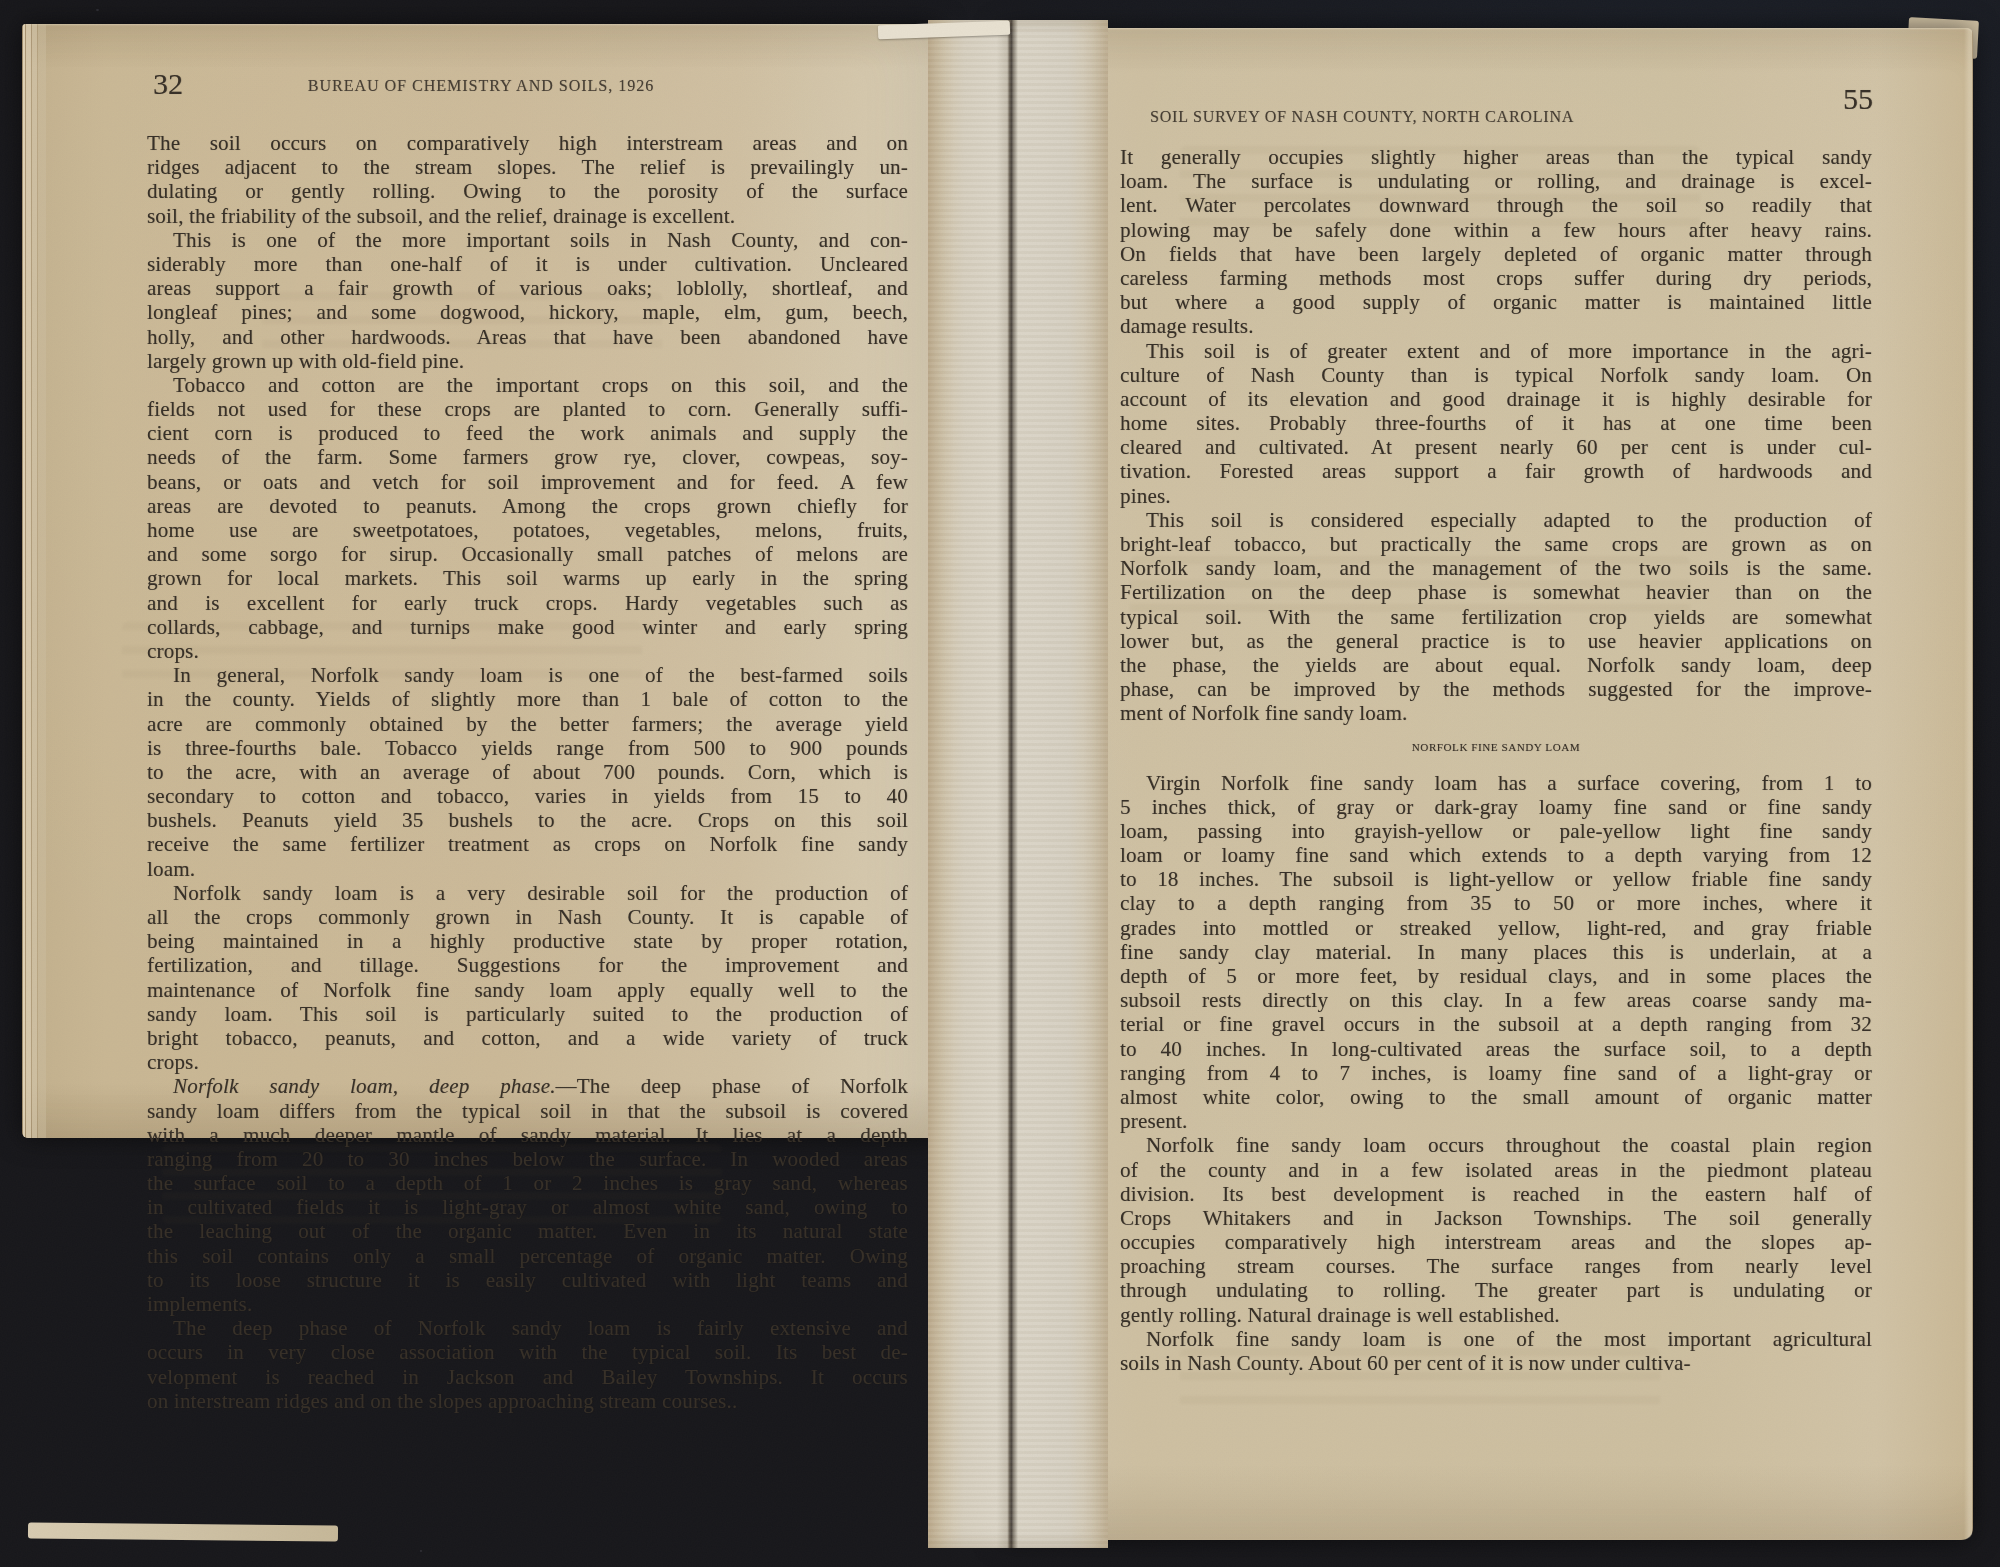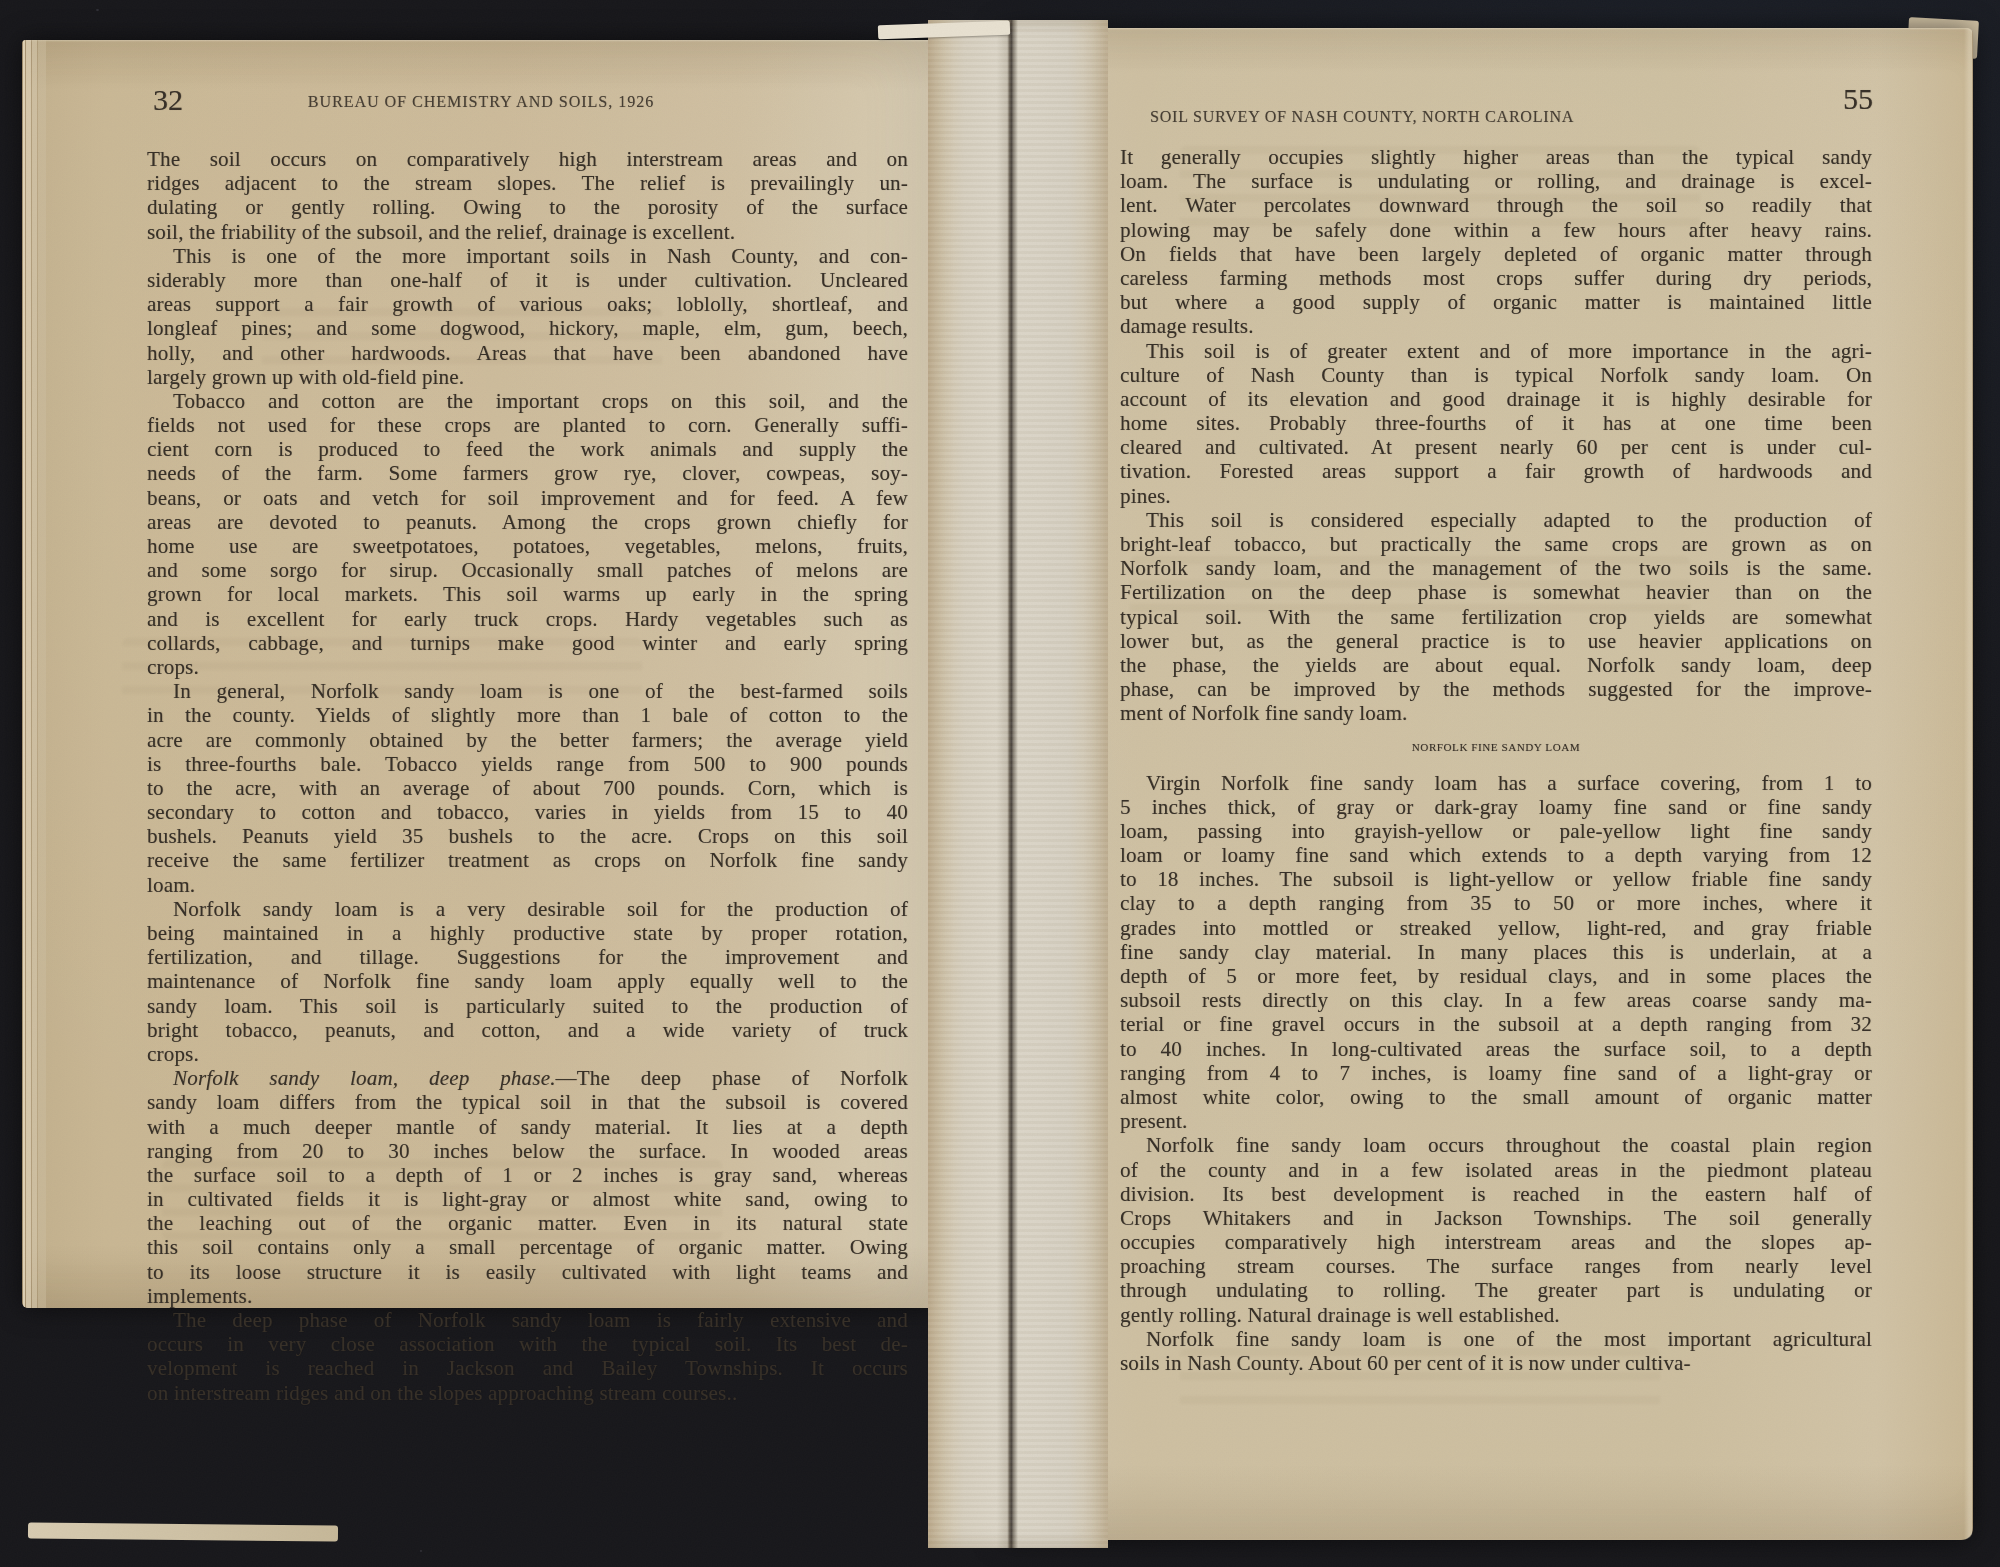--- a/index.html
+++ b/index.html
@@ -5,21 +5,21 @@
   html,body { margin:0; padding:0; background:#101013; }
   .scene {
     position:relative; width:2000px; height:1567px; overflow:hidden;
     background:
       radial-gradient(ellipse at 85% 8%, rgba(30,38,52,.5), rgba(0,0,0,0) 40%),
       var(--bg, #17171b);
     font-family:"Liberation Serif","DejaVu Serif",serif;
   }
   .page { position:absolute; z-index:2; }
   .page-left {
-    left:22px; top:40px; width:918px; height:1268px;
+    left:22px; top:24px; width:918px; height:1114px;
     border-radius:4px 3px 5px 6px;
     background:
       radial-gradient(ellipse at 40% 30%, rgba(255,250,235,.06), rgba(0,0,0,0) 70%),
       linear-gradient(180deg, rgba(110,90,60,.14), rgba(0,0,0,0) 4%, rgba(0,0,0,0) 95%, rgba(110,90,60,.18)),
       linear-gradient(90deg, #c2b08d 0%, #c9b794 9%, var(--paper-left,#cbb998) 52%, #cfbfa1 78%, #d5c8ad 92%, #d8ceb8 100%);
     box-shadow: inset 0 1px 2px rgba(255,250,235,.35), inset -30px 0 50px rgba(120,95,60,.10), 0 0 26px rgba(0,0,0,.55);
   }
   .page-left::before {
     content:''; position:absolute; left:0; top:0; bottom:0; width:38px;
     border-radius:4px 0 0 6px; pointer-events:none;
@@ -141,20 +141,21 @@
           <div class="line">acre are commonly obtained by the better farmers; the average yield</div>
           <div class="line">is three-fourths bale. Tobacco yields range from 500 to 900 pounds</div>
           <div class="line">to the acre, with an average of about 700 pounds. Corn, which is</div>
           <div class="line">secondary to cotton and tobacco, varies in yields from 15 to 40</div>
           <div class="line">bushels. Peanuts yield 35 bushels to the acre. Crops on this soil</div>
           <div class="line">receive the same fertilizer treatment as crops on Norfolk fine sandy</div>
           <div class="line last">loam.</div>
         </div>
         <div class="para">
           <div class="line indent">Norfolk sandy loam is a very desirable soil for the production of</div>
+          <div class="line">all the crops commonly grown in Nash County. It is capable of</div>
           <div class="line">being maintained in a highly productive state by proper rotation,</div>
           <div class="line">fertilization, and tillage. Suggestions for the improvement and</div>
           <div class="line">maintenance of Norfolk fine sandy loam apply equally well to the</div>
           <div class="line">sandy loam. This soil is particularly suited to the production of</div>
           <div class="line">bright tobacco, peanuts, and cotton, and a wide variety of truck</div>
           <div class="line last">crops.</div>
         </div>
         <div class="para">
           <div class="line indent"><i>Norfolk sandy loam, deep phase.</i>—The deep phase of Norfolk</div>
           <div class="line">sandy loam differs from the typical soil in that the subsoil is covered</div>

